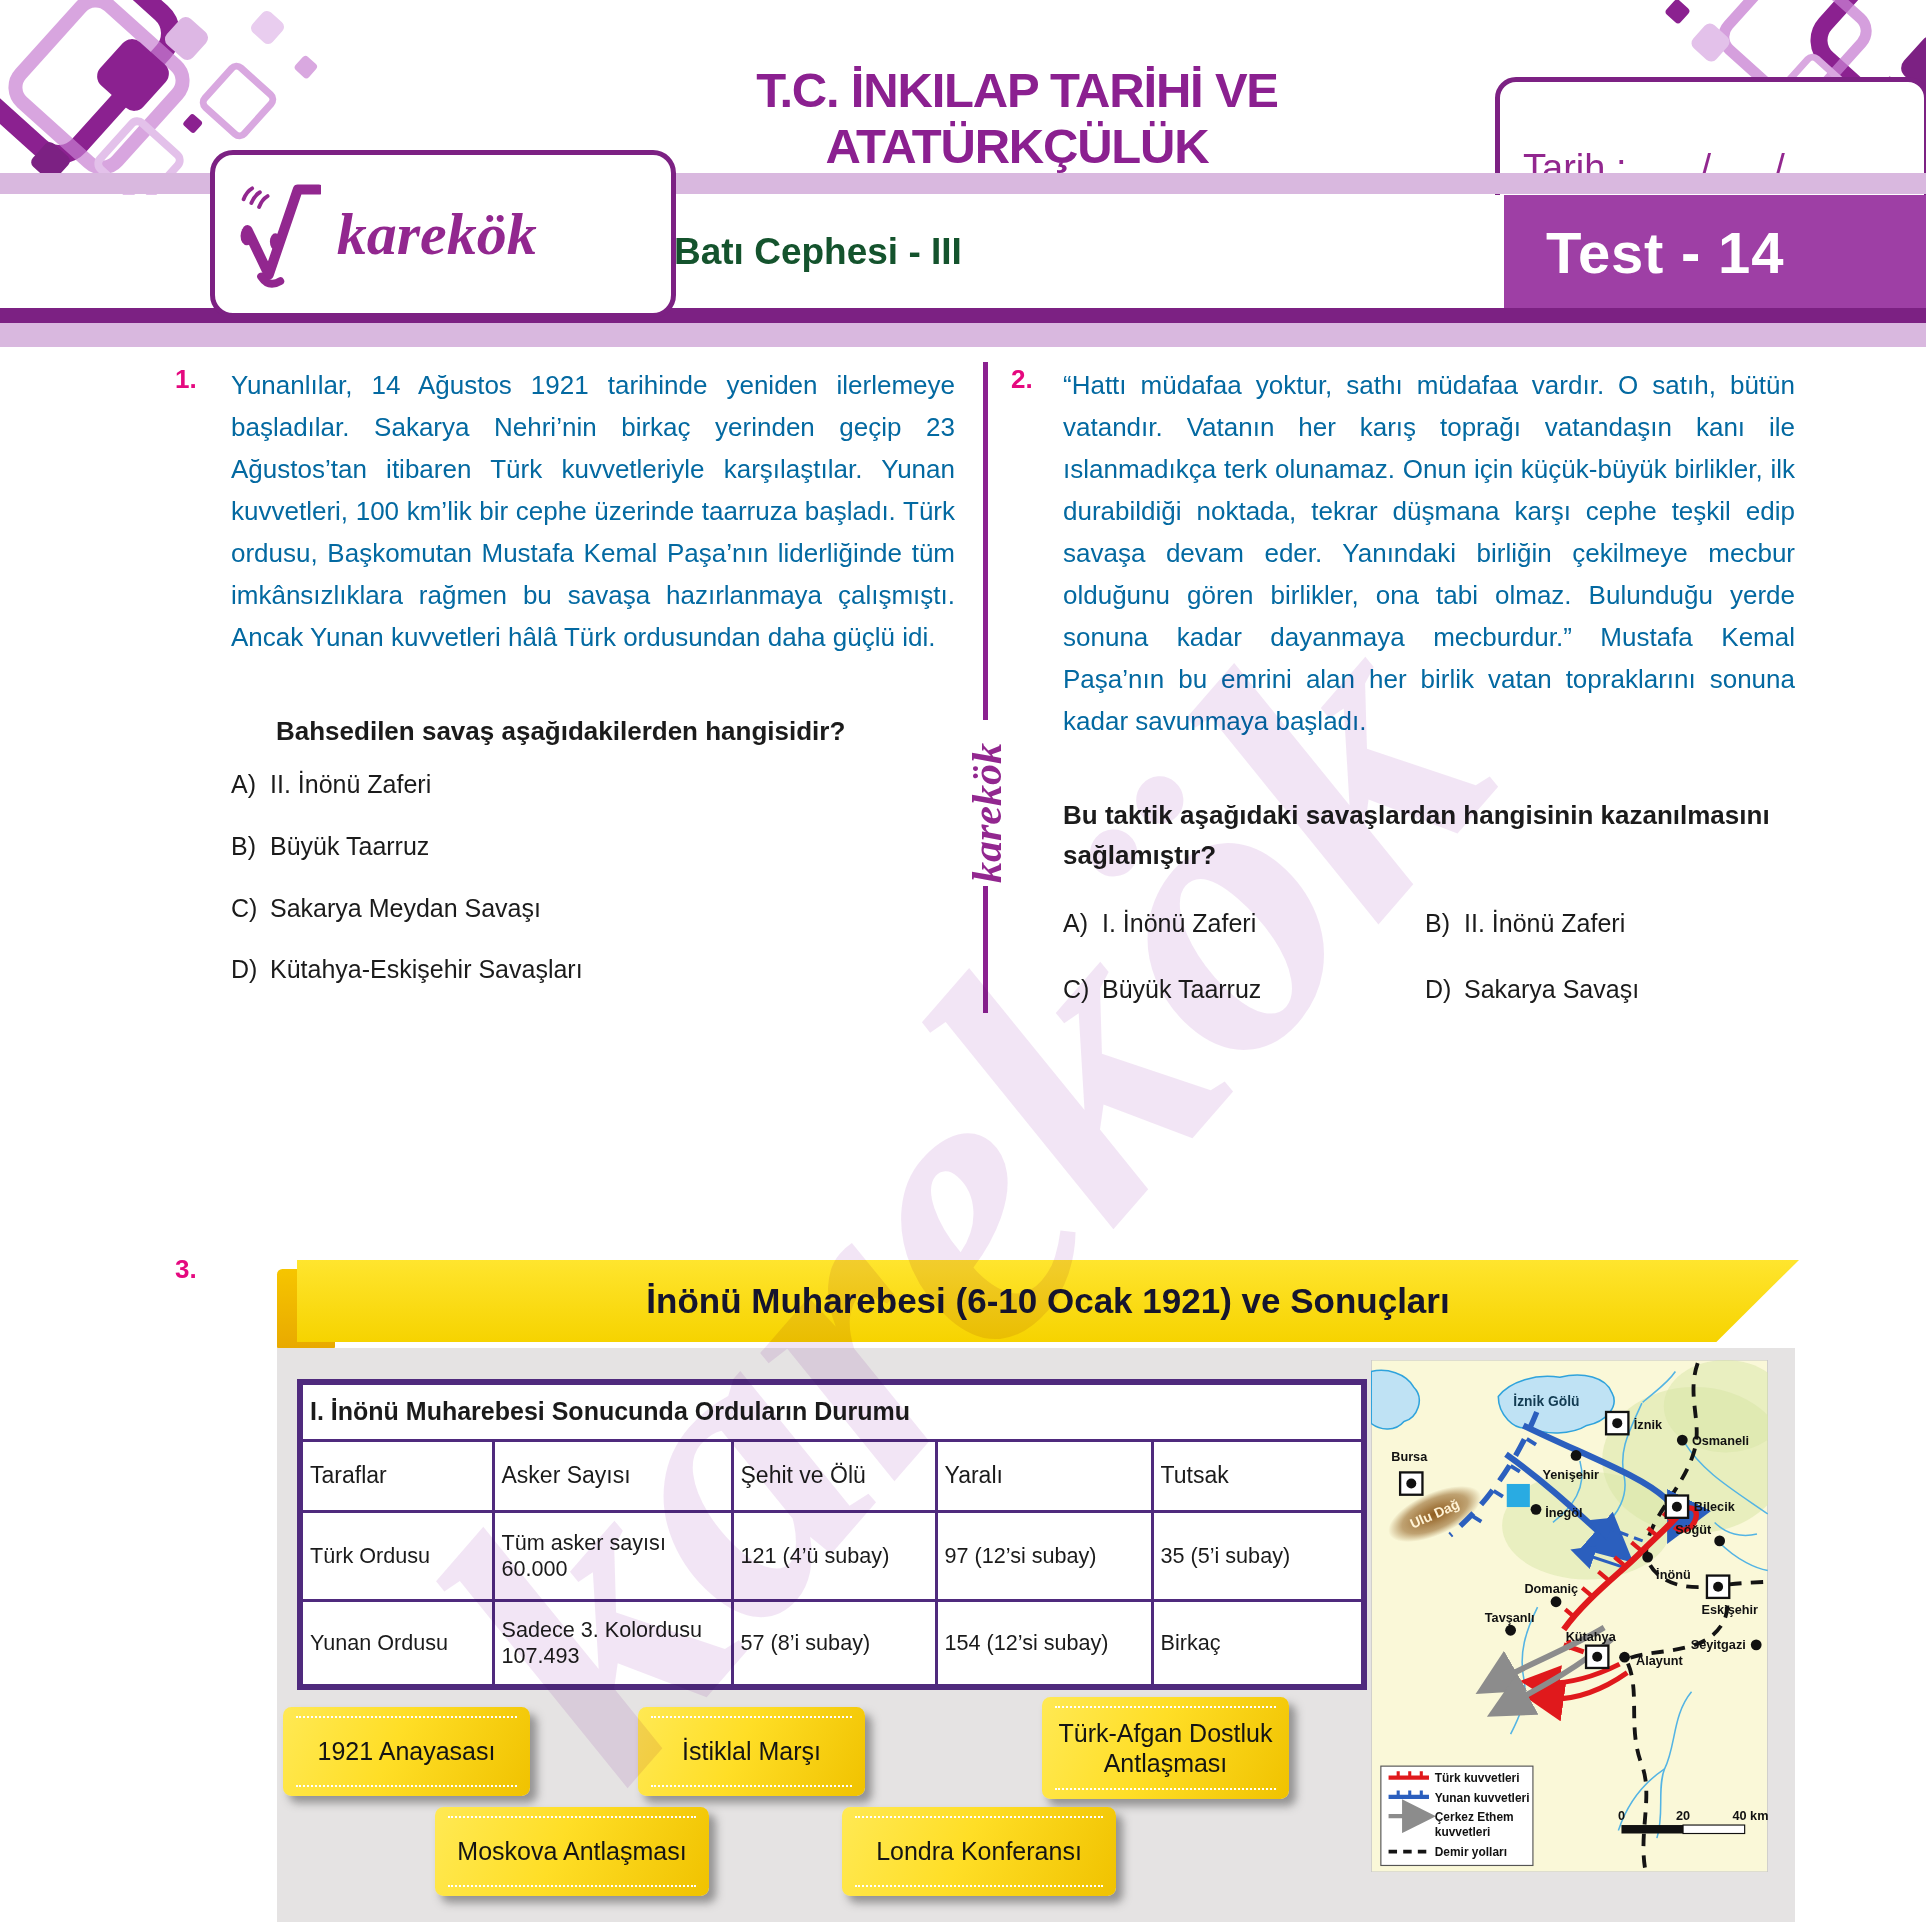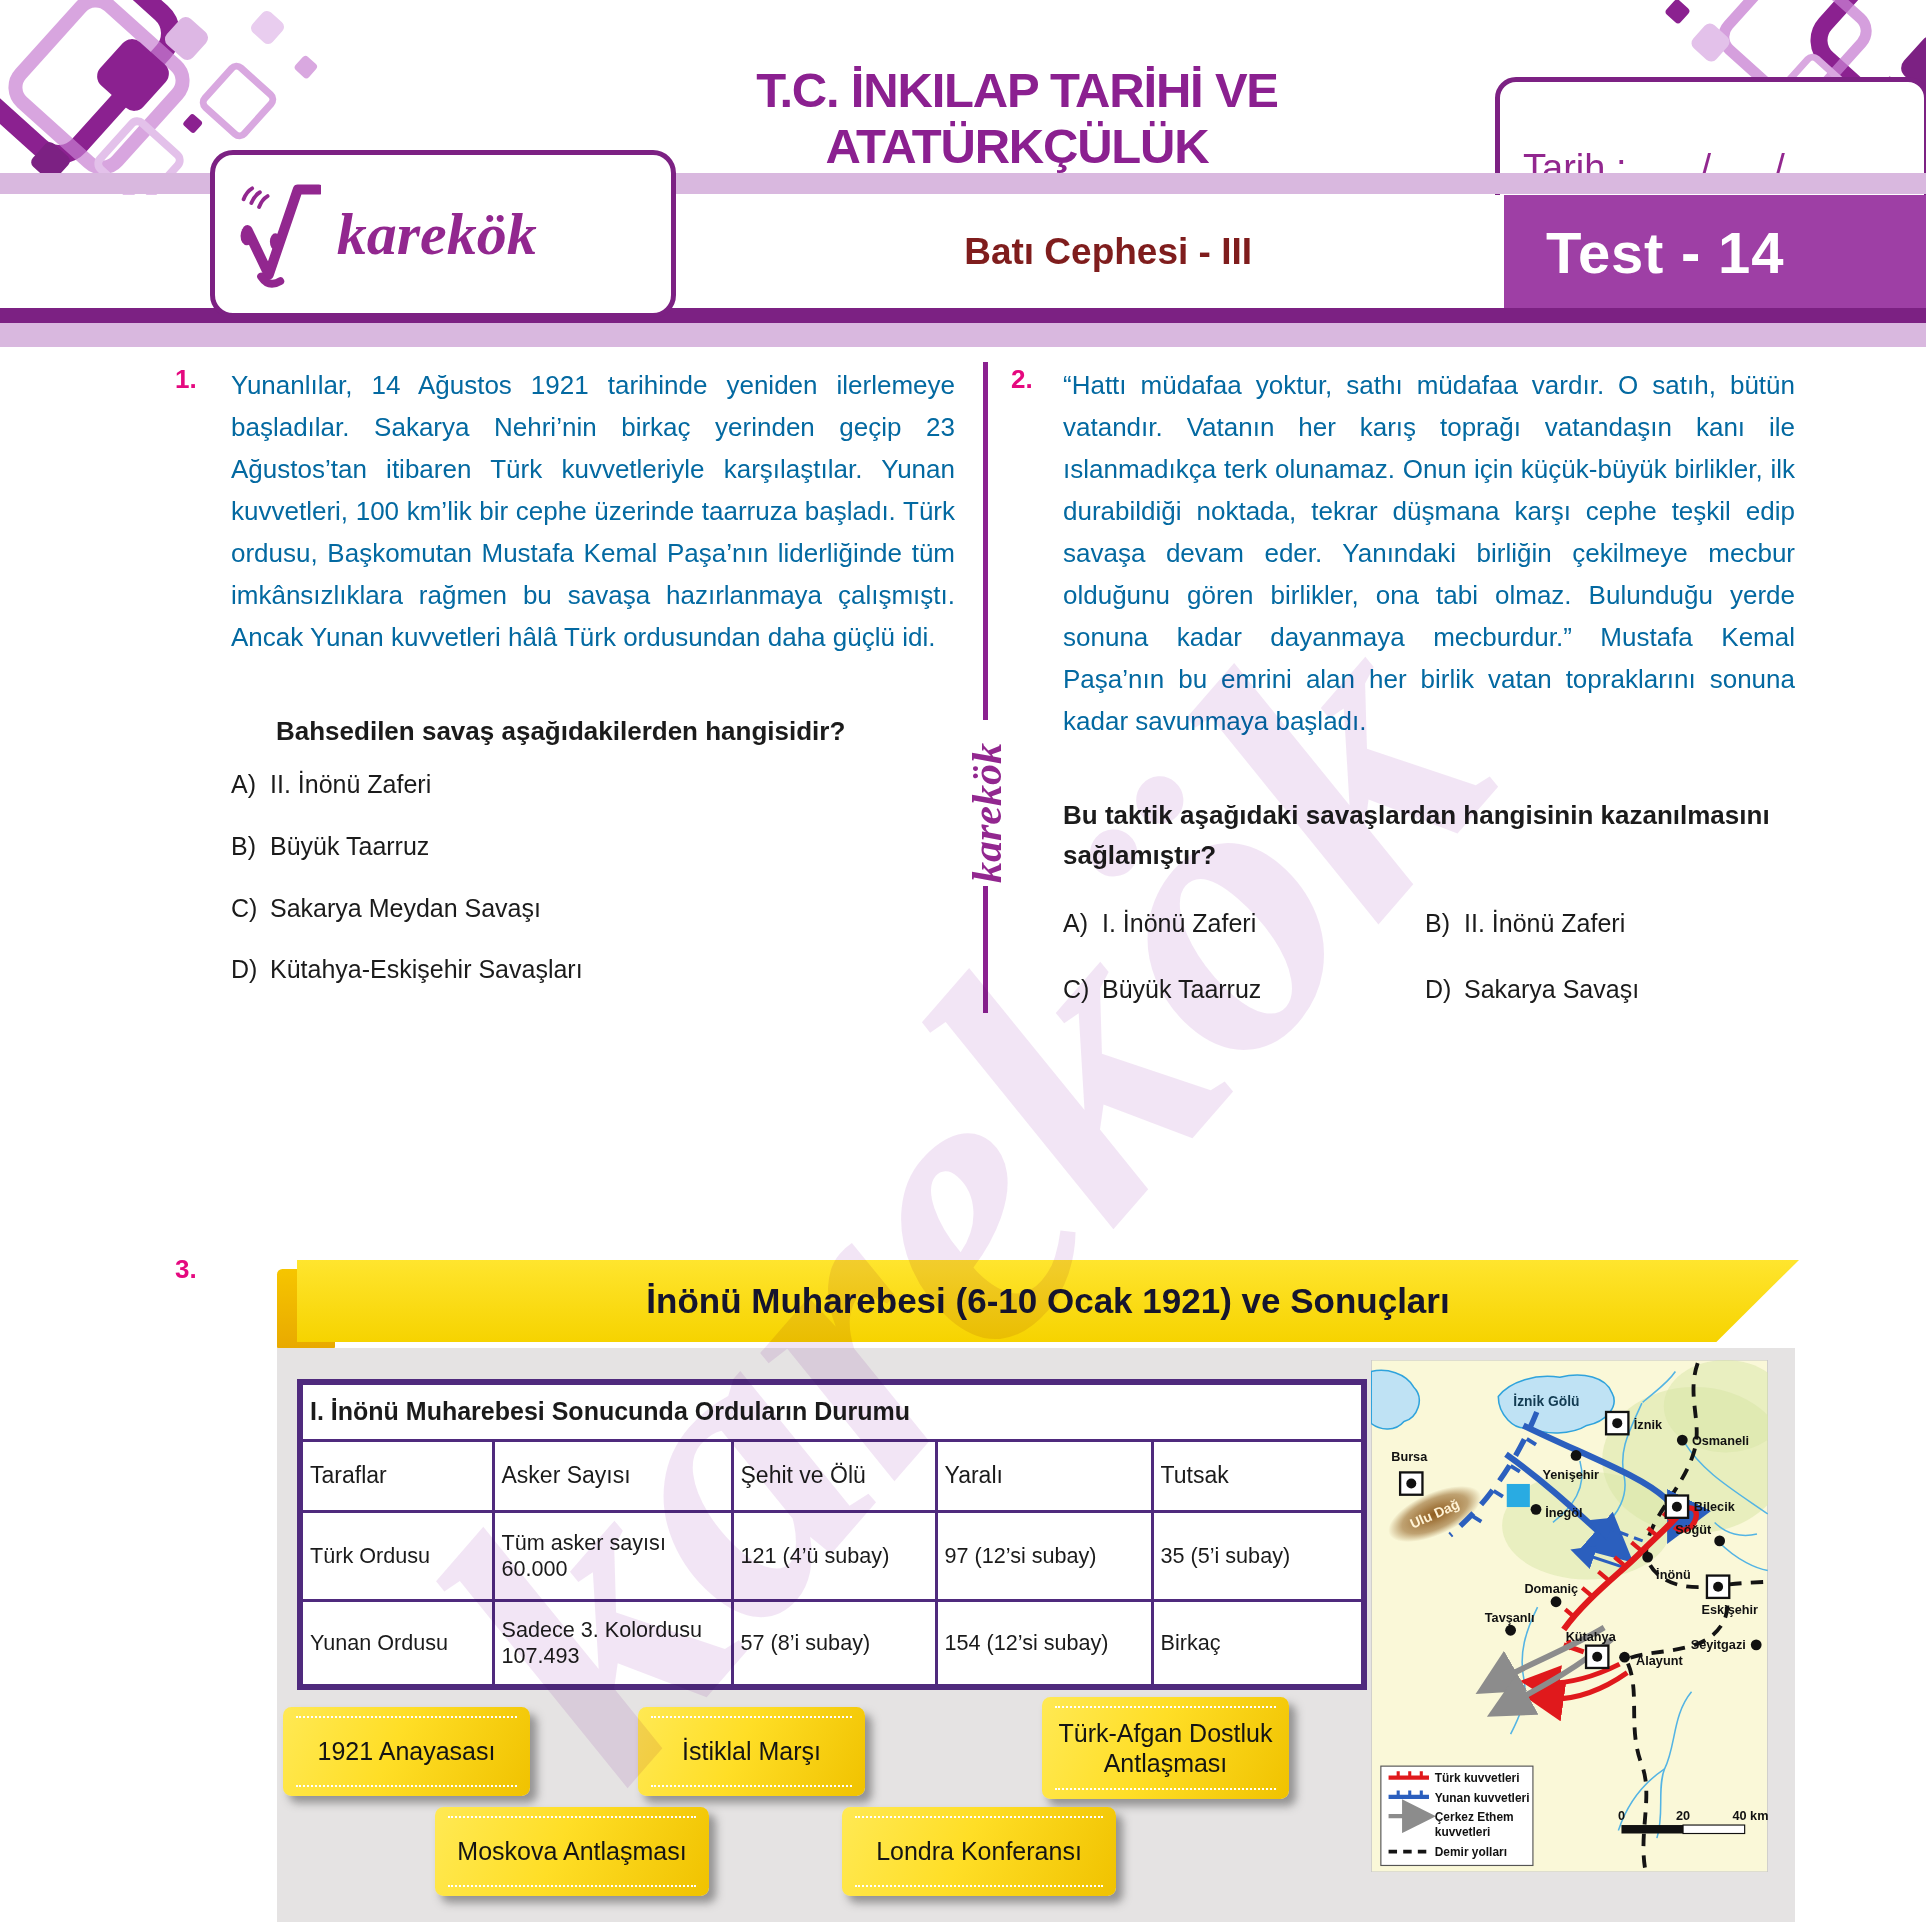--- a/index.html
+++ b/index.html
@@ -62,21 +62,21 @@
   <div class="abs" style="left:578px;top:62px;width:878px;text-align:center;font-size:49px;font-weight:800;
               letter-spacing:-1.2px;color:#8B2090;">T.C. İNKILAP TARİHİ VE ATATÜRKÇÜLÜK</div>
 
   <div class="abs" style="left:1495px;top:77px;width:424px;height:173px;background:#fff;border:5.8px solid #7C2183;border-radius:21px;
               display:flex;align-items:center;justify-content:center;">
     <span style="font-size:38px;color:#92278F;">Tarih : ....../....../...........</span>
   </div>
 
   <div class="strip" style="top:173px;height:21px;"></div>
   <div class="abs" style="left:0;top:195px;width:1965px;height:114px;background:#fff;"></div>
-  <div class="abs" style="left:674px;top:231px;width:578px;text-align:right;font-size:37px;font-weight:bold;color:#7f1d1d;">Batı Cephesi - III</div>
+  <div class="abs" style="left:674px;top:231px;width:578px;text-align:left;font-size:37px;font-weight:bold;color:#14532d;">Batı Cephesi - III</div>
   <div class="abs" style="left:1504px;top:195px;width:461px;height:114px;background:#9E3FA5;display:flex;align-items:center;">
     <span style="font-size:58px;font-weight:800;color:#fff;padding-left:42px;letter-spacing:0.8px;">Test - 14</span>
   </div>
   <div class="abs" style="left:0;top:308px;width:1965px;height:14.6px;background:#7C2183;"></div>
   <div class="strip" style="top:323px;height:24px;"></div>
 
   <div class="abs" style="left:210px;top:150px;width:456px;height:158px;background:#fff;border:5.8px solid #7C2183;border-radius:23px;
               display:flex;align-items:center;z-index:3;">
     <svg width="89" height="116" viewBox="0 0 230 300" style="margin-left:17.3px;">
       <path d="M40,140 L95,255 L170,35 L225,35" stroke="#92278F" stroke-width="26" fill="none" stroke-linecap="round" stroke-linejoin="round"></path>

